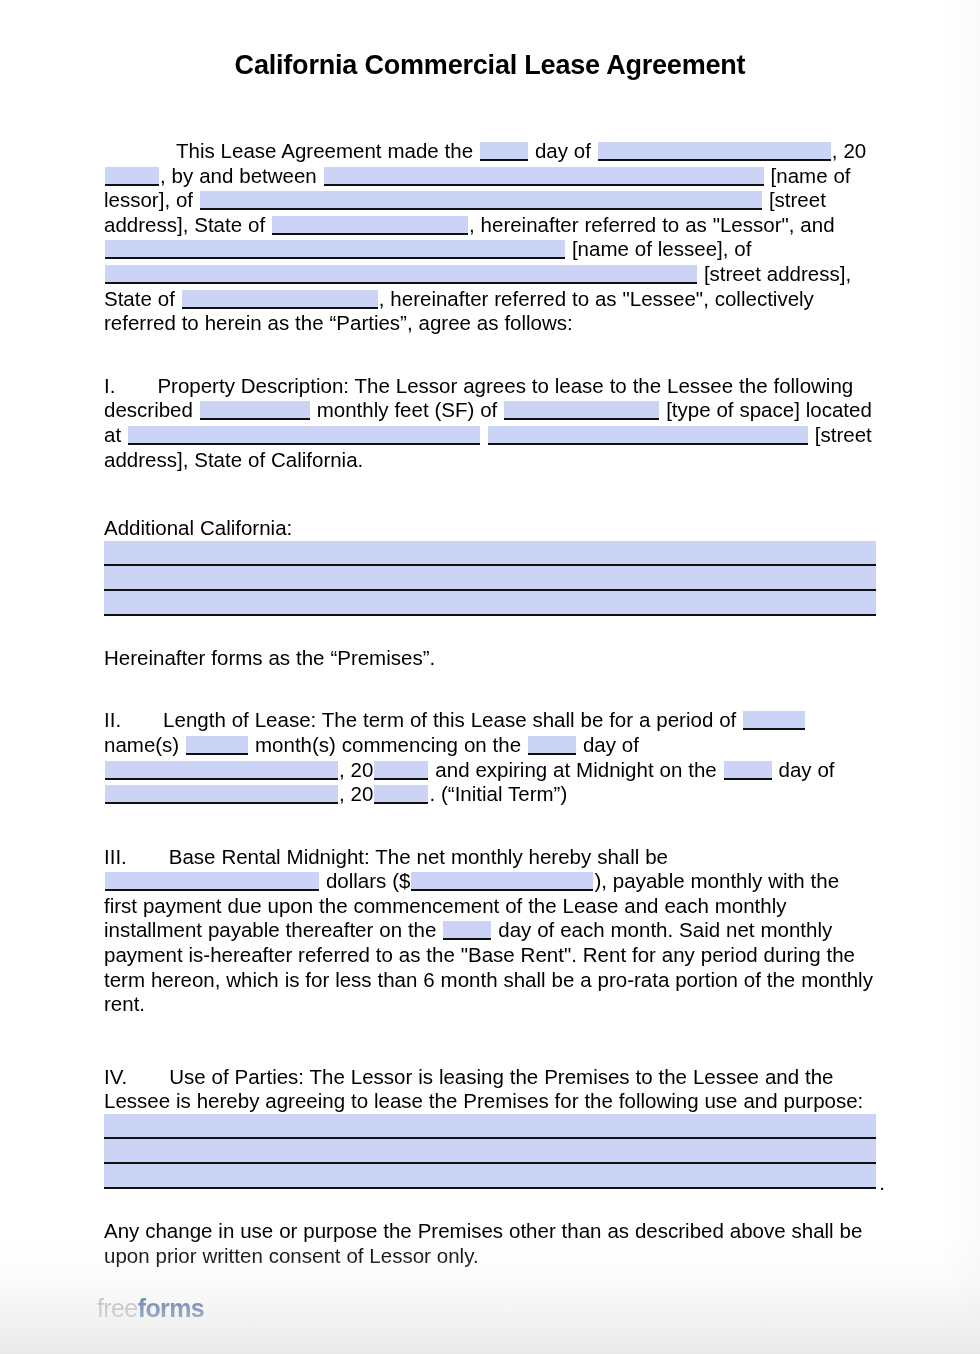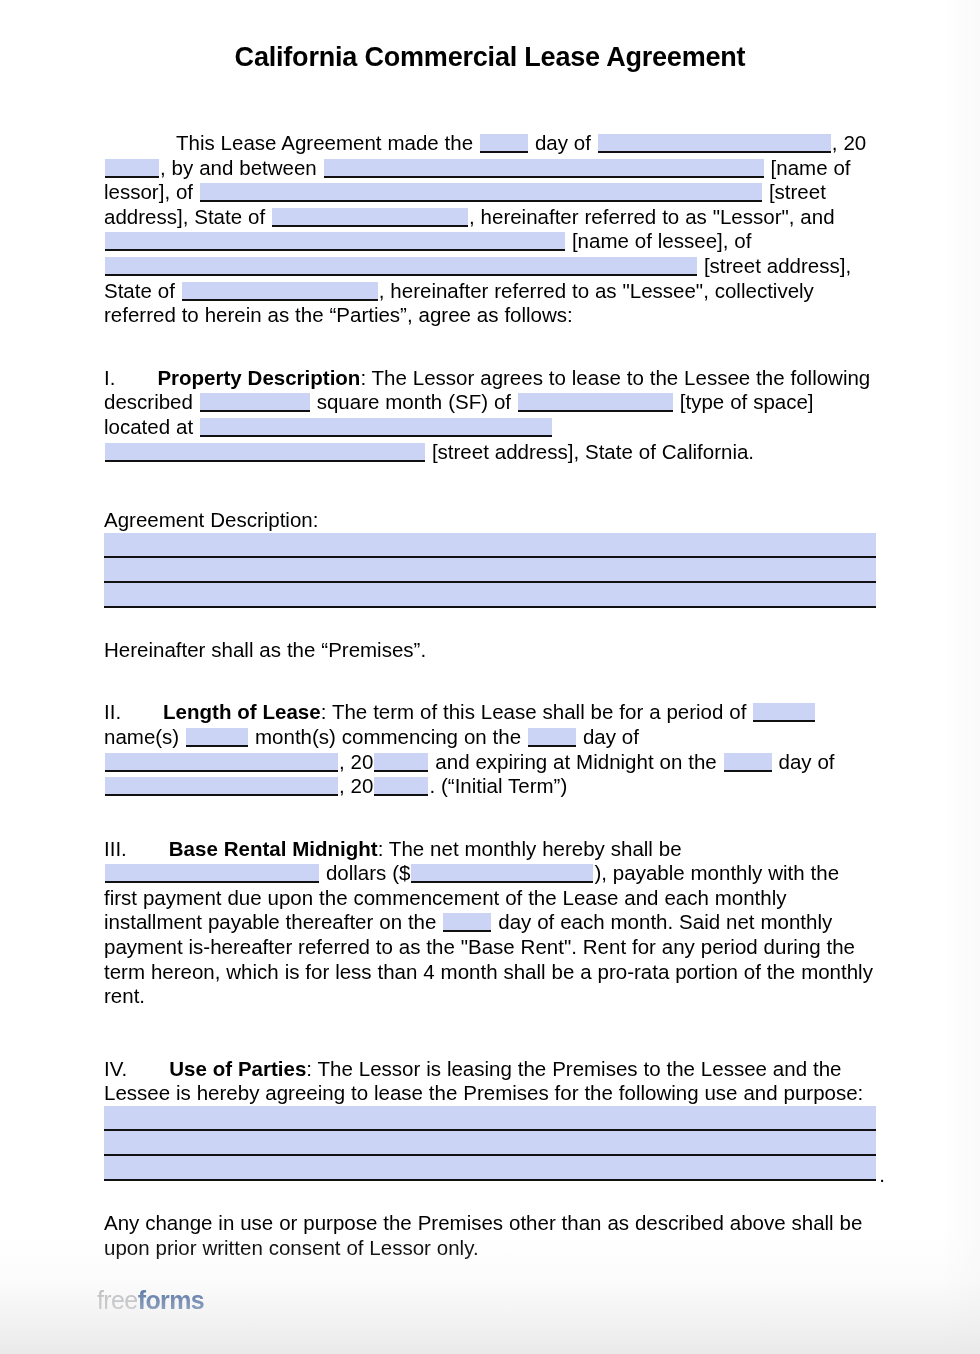--- a/index.html
+++ b/index.html
@@ -48,21 +48,21 @@
     position: relative;
     width: 980px;
     padding: 0;
   }
 
   .doc-title {
     text-align: center;
     font-size: 27px;
     font-weight: bold;
     letter-spacing: -0.2px;
-    margin: 0;
+    margin: 8px;
     padding-top: 42px;
     padding-right: 0;
   }
 
   .body-wrap {
     margin: 12px auto;
     width: 772px;        
     padding-left: 0;
     margin-top: 58px;
   }
@@ -72,21 +72,21 @@
     line-height: 24.6px;
     margin: 0 0 22px 0;
     text-align: left;
     word-spacing: 0.2px;
   }
   p.para.tight { margin-bottom: 0; }
   .indent-first { display: inline-block; width: 72px; }
 
   .sec-num   { font-weight: normal; }
   .sec-gap   { display: inline-block; width: 42px; }
-  .sec-title { font-weight: bold; }
+  .sec-title { font-weight: normal; }
 
   
   .blank {
     display: inline-block;
     background: #ccd4f5;
     border-bottom: 2px solid #111111;
     height: 19px;
     vertical-align: -3px;
     margin: 0 1px;
   }
@@ -169,41 +169,41 @@
       <span>[street address],</span>
       <span>State of</span>
       <span class="blank b-xl"></span><span>, hereinafter referred to as "Lessee", collectively referred to herein as the “Parties”, agree as follows:</span>
     </p>
 
     <div class="spacer-16"></div>
 
     <p class="para">
       <span class="sec-num">I.</span><span class="sec-gap"></span><span class="sec-title">Property Description</span><span>: The Lessor agrees to lease to the Lessee the following described</span>
       <span class="blank b-sqft"></span>
-      <span>square month (SF) of</span>
+      <span>monthly feet (SF) of</span>
       <span class="blank b-type"></span>
       <span>[type of space] located at</span>
       <span class="blank b-loc"></span>
       <span class="blank b-loc2"></span>
       <span>[street address], State of California.</span>
     </p>
 
     <div class="spacer-22"></div>
 
-    <p class="para tight">Agreement Description:</p>
+    <p class="para tight">Additional California:</p>
 
     <div class="lines-block">
       <div class="rule-line"></div>
       <div class="rule-line"></div>
       <div class="rule-line"></div>
     </div>
 
     <div class="spacer-30"></div>
 
-    <p class="para">Hereinafter shall as the “Premises”.</p>
+    <p class="para">Hereinafter forms as the “Premises”.</p>
 
     <div class="spacer-16"></div>
 
     <p class="para">
       <span class="sec-num">II.</span><span class="sec-gap"></span><span class="sec-title">Length of Lease</span><span>: The term of this Lease shall be for a period of</span>
       <span class="blank b-sm"></span>
       <span>name(s)</span>
       <span class="blank b-sm"></span>
       <span>month(s) commencing on the</span>
       <span class="blank b-xs"></span>
@@ -217,21 +217,21 @@
       <span>20</span><span class="blank b-year"></span><span>. (“Initial Term”)</span>
     </p>
 
     <div class="spacer-16"></div>
 
     <p class="para">
       <span class="sec-num">III.</span><span class="sec-gap"></span><span class="sec-title">Base Rental Midnight</span><span>: The net monthly hereby shall be</span>
       <span class="blank b-dollars"></span>
       <span>dollars ($</span><span class="blank b-amount"></span><span>), payable monthly with the first payment due upon the commencement of the Lease and each monthly installment payable thereafter on the</span>
       <span class="blank b-xs"></span>
-      <span>day of each month. Said net monthly payment is-hereafter referred to as the "Base Rent". Rent for any period during the term hereon, which is for less than 4 month shall be a pro-rata portion of the monthly rent.</span>
+      <span>day of each month. Said net monthly payment is-hereafter referred to as the "Base Rent". Rent for any period during the term hereon, which is for less than 6 month shall be a pro-rata portion of the monthly rent.</span>
     </p>
 
     <div class="spacer-26"></div>
 
     <p class="para tight">
       <span class="sec-num">IV.</span><span class="sec-gap"></span><span class="sec-title">Use of Parties</span><span>: The Lessor is leasing the Premises to the Lessee and the Lessee is hereby agreeing to lease the Premises for the following use and purpose:</span>
     </p>
 
     <div class="lines-block with-period">
       <div class="rule-line"></div>

